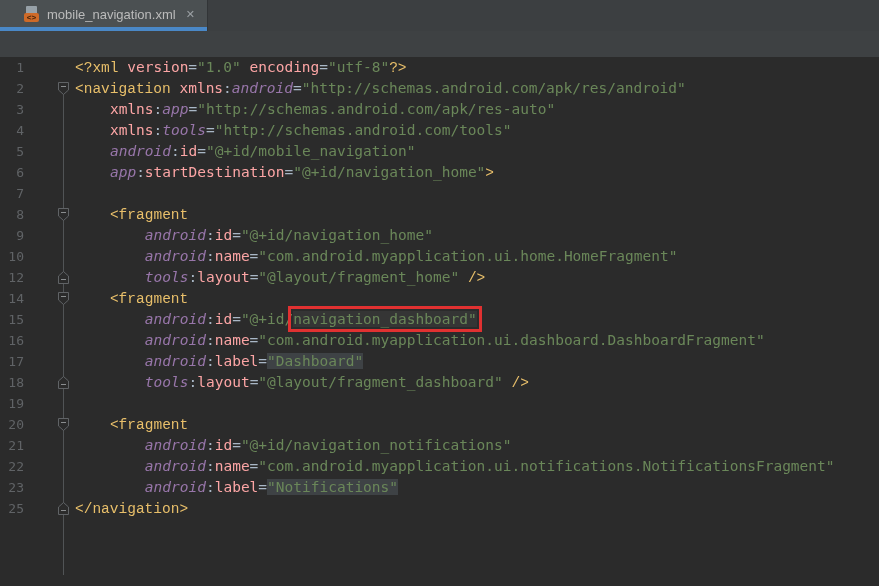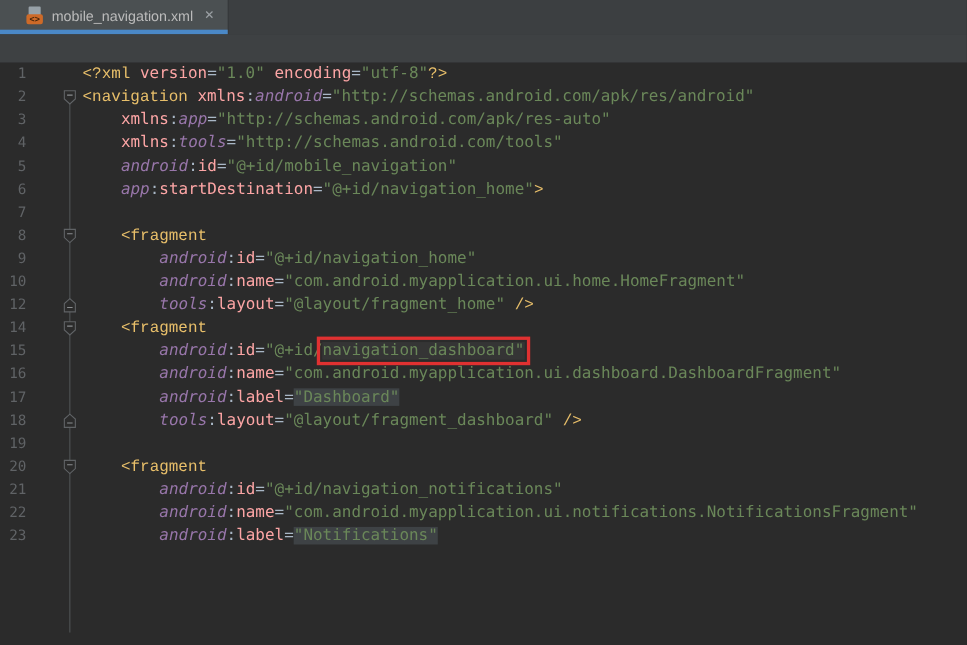--- a/index.html
+++ b/index.html
@@ -100,13 +100,17 @@
           <line x1="4" y1="9.5" x2="9" y2="9.5" stroke="#8A8D8F"></line>
         </svg></span><span class="code"><span class="tk-sp">        </span><span class="tk-ns">tools</span><span class="tk-eq">:</span><span class="tk-attr">layout</span><span class="tk-eq">=</span><span class="tk-val">"@layout/fragment_dashboard"</span><span class="tk-sp"> </span><span class="tk-tag">/&gt;</span></span></div>
     <div class="line"><span class="ln">19</span><span class="fold"></span><span class="code"></span></div>
     <div class="line"><span class="ln">20</span><span class="fold"><svg width="13" height="15">
           <path d="M1.5 1.5 H11.5 V9 L6.5 13.5 L1.5 9 Z" fill="#2B2B2B" stroke="#606366"></path>
           <line x1="4" y1="5.5" x2="9" y2="5.5" stroke="#8A8D8F"></line>
         </svg></span><span class="code"><span class="tk-sp">    </span><span class="tk-tag">&lt;fragment</span></span></div>
     <div class="line"><span class="ln">21</span><span class="fold"></span><span class="code"><span class="tk-sp">        </span><span class="tk-ns">android</span><span class="tk-eq">:</span><span class="tk-attr">id</span><span class="tk-eq">=</span><span class="tk-val">"@+id/navigation_notifications"</span></span></div>
     <div class="line"><span class="ln">22</span><span class="fold"></span><span class="code"><span class="tk-sp">        </span><span class="tk-ns">android</span><span class="tk-eq">:</span><span class="tk-attr">name</span><span class="tk-eq">=</span><span class="tk-val">"com.android.myapplication.ui.notifications.NotificationsFragment"</span></span></div>
     <div class="line"><span class="ln">23</span><span class="fold"></span><span class="code"><span class="tk-sp">        </span><span class="tk-ns">android</span><span class="tk-eq">:</span><span class="tk-attr">label</span><span class="tk-eq">=</span><span class="tk-valbox">"Notifications"</span></span></div>
+    <div class="line"><span class="ln">25</span><span class="fold"><svg width="13" height="15">
+          <path d="M1.5 13.5 H11.5 V6 L6.5 1.5 L1.5 6 Z" fill="#2B2B2B" stroke="#606366"></path>
+          <line x1="4" y1="9.5" x2="9" y2="9.5" stroke="#8A8D8F"></line>
+        </svg></span><span class="code"><span class="tk-tag">&lt;/navigation&gt;</span></span></div>
   </div>
 
 </body></html>

